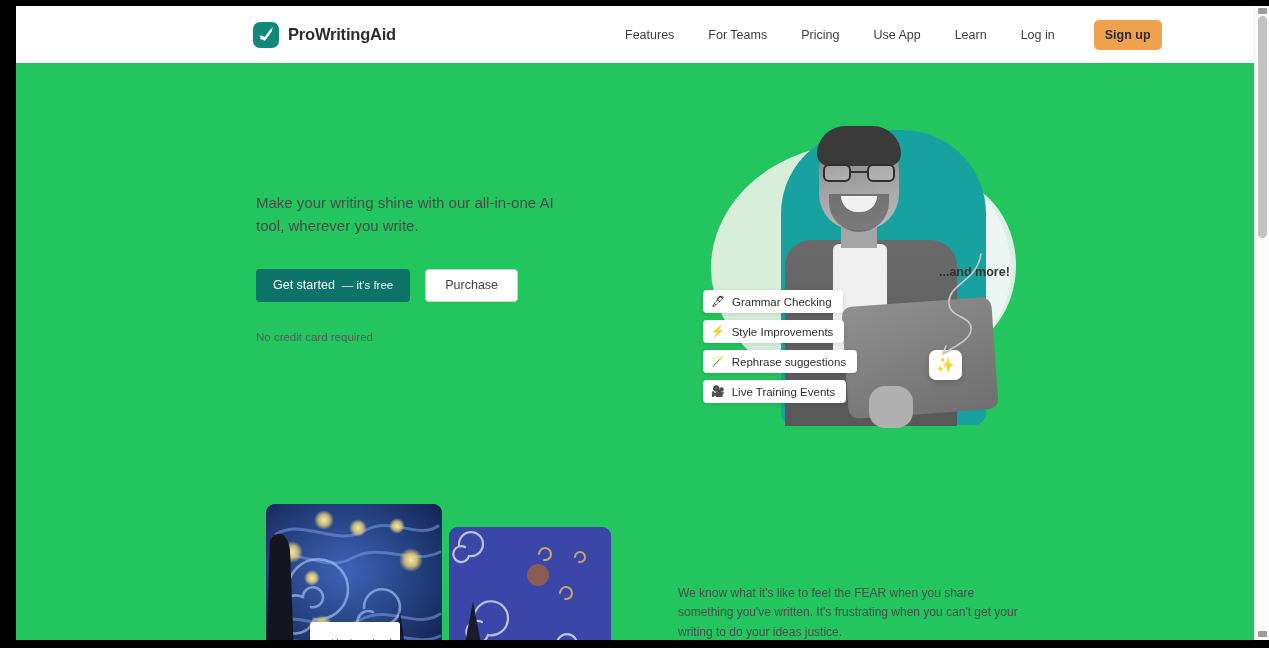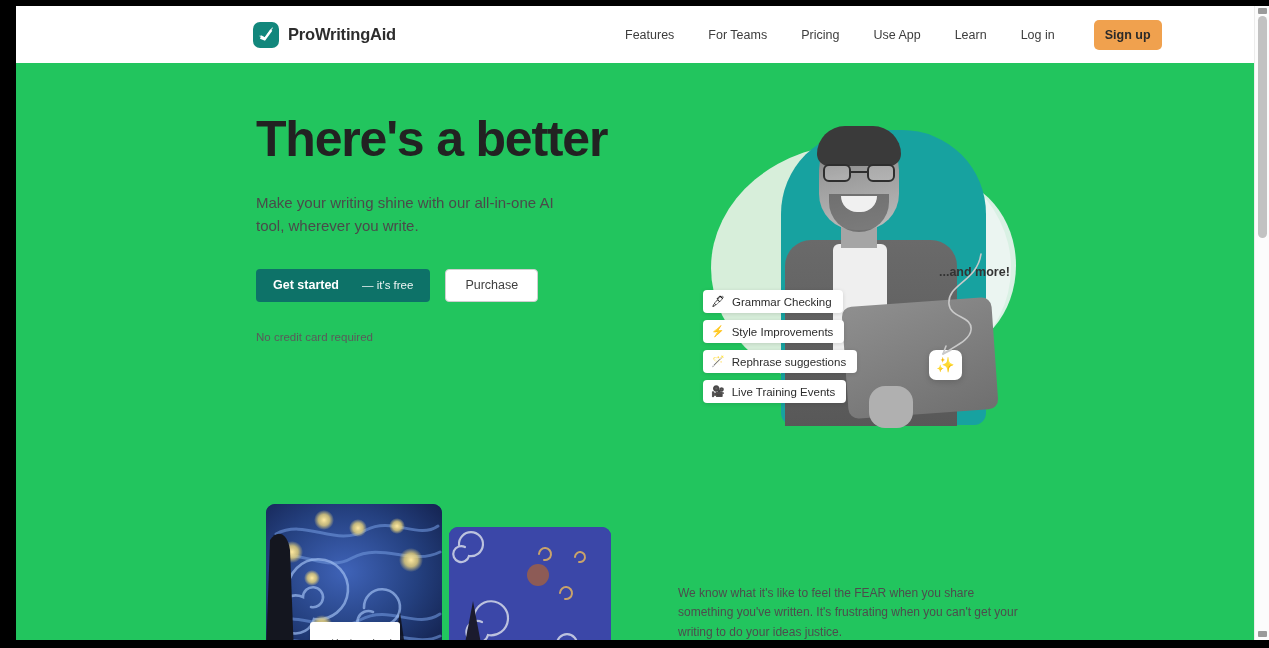--- a/index.html
+++ b/index.html
@@ -161,22 +161,22 @@
     padding: 0 17px;
     height: 33px;
     font-size: 12.5px;
     cursor: pointer;
     font-family: "Liberation Sans", sans-serif;
     display: flex;
     align-items: center;
     gap: 7px;
     white-space: nowrap;
   }
-  .btn-primary .lead { font-weight: bold; }
-  .btn-primary .sub { font-weight: normal; opacity: .92; font-size: 11.5px; margin-left: 16px; }
+  .btn-primary .lead { font-weight: normal; }
+  .btn-primary .sub { font-weight: normal; opacity: .92; font-size: 11.5px; }
   .btn-secondary {
     background: #ffffff;
     color: #3f3f3f;
     border: 1px solid #cfcfcf;
     border-radius: 4px;
     padding: 0 19px;
     height: 33px;
     font-size: 12.5px;
     cursor: pointer;
     font-family: "Liberation Sans", sans-serif;
@@ -455,21 +455,21 @@
           <span class="nav-link">Learn</span>
           <span class="nav-link">Log in</span>
           <button class="signup-btn">Sign up</button>
         </nav>
       </header>
 
       <section id="hero">
 
         <div id="hero-copy">
           <h1 id="hero-title">
-            <span>There's a better</span><br>
+            <br>
           </h1>
           <p id="hero-sub">Make your writing shine with our all-in-one AI tool, wherever you write.</p>
 
           <div id="hero-cta-row">
             <button class="btn-primary">
               <span class="lead">Get started</span>
               <span class="sub">— it's free</span>
             </button>
             <button class="btn-secondary">Purchase</button>
           </div>

